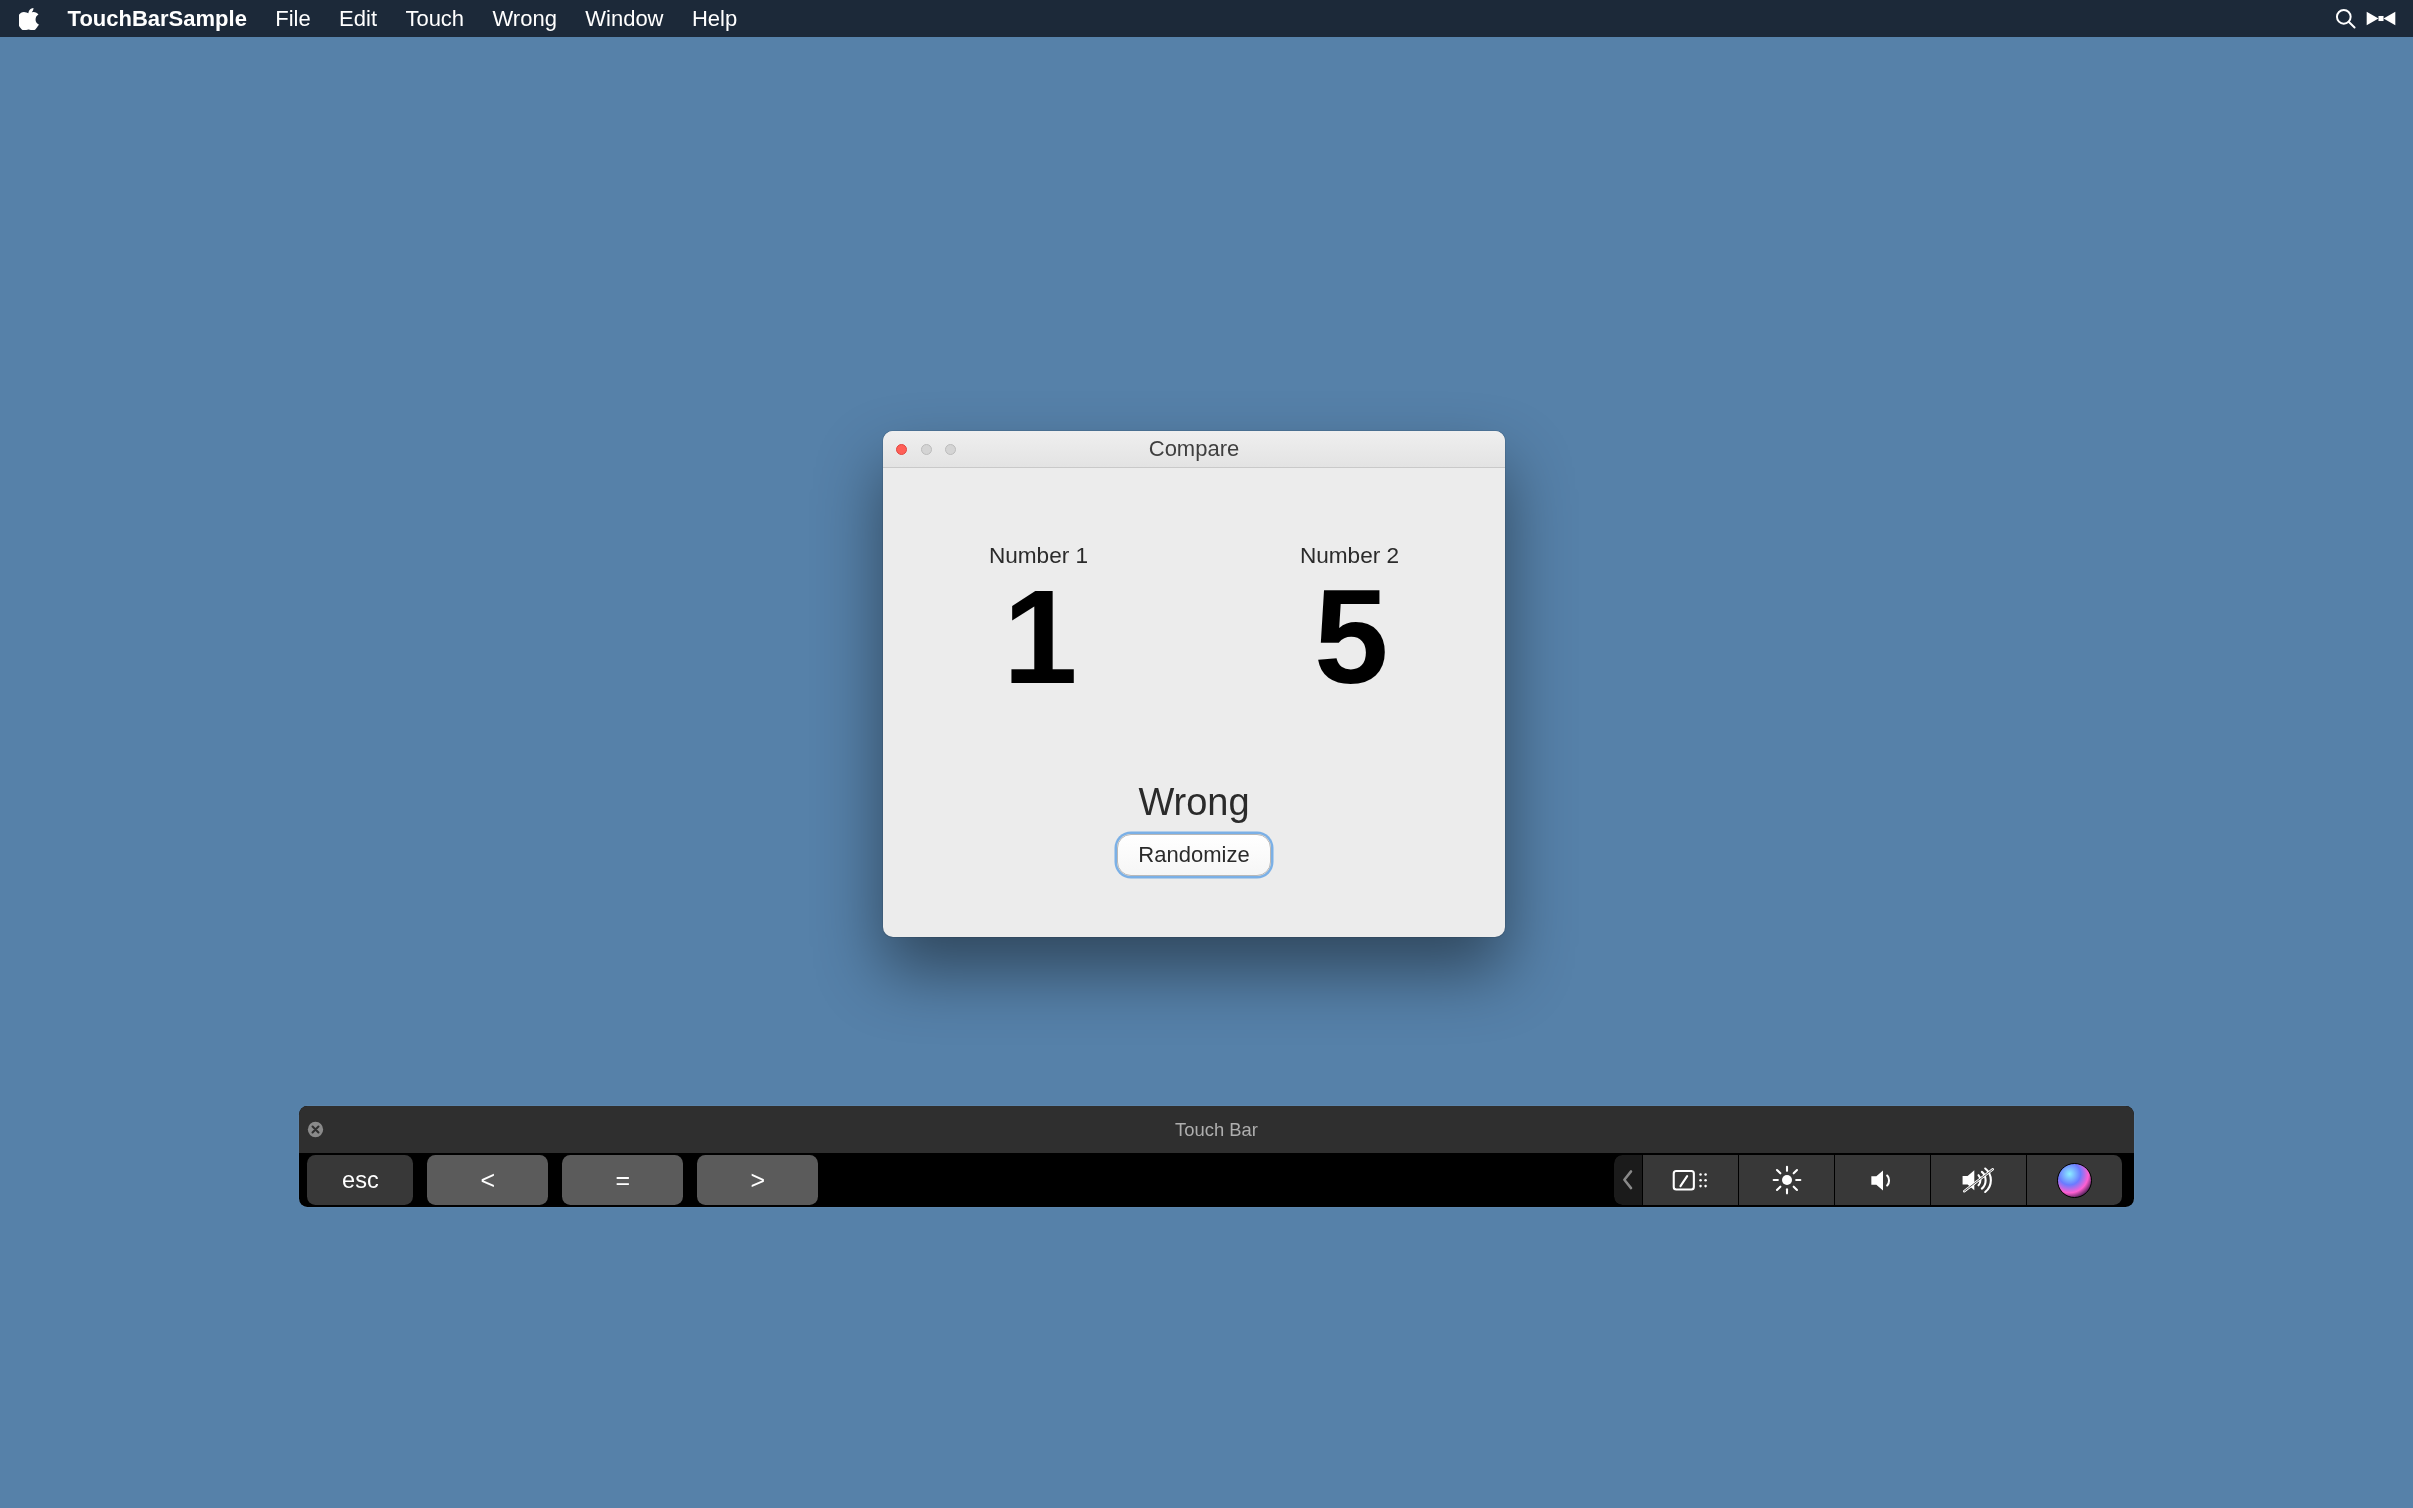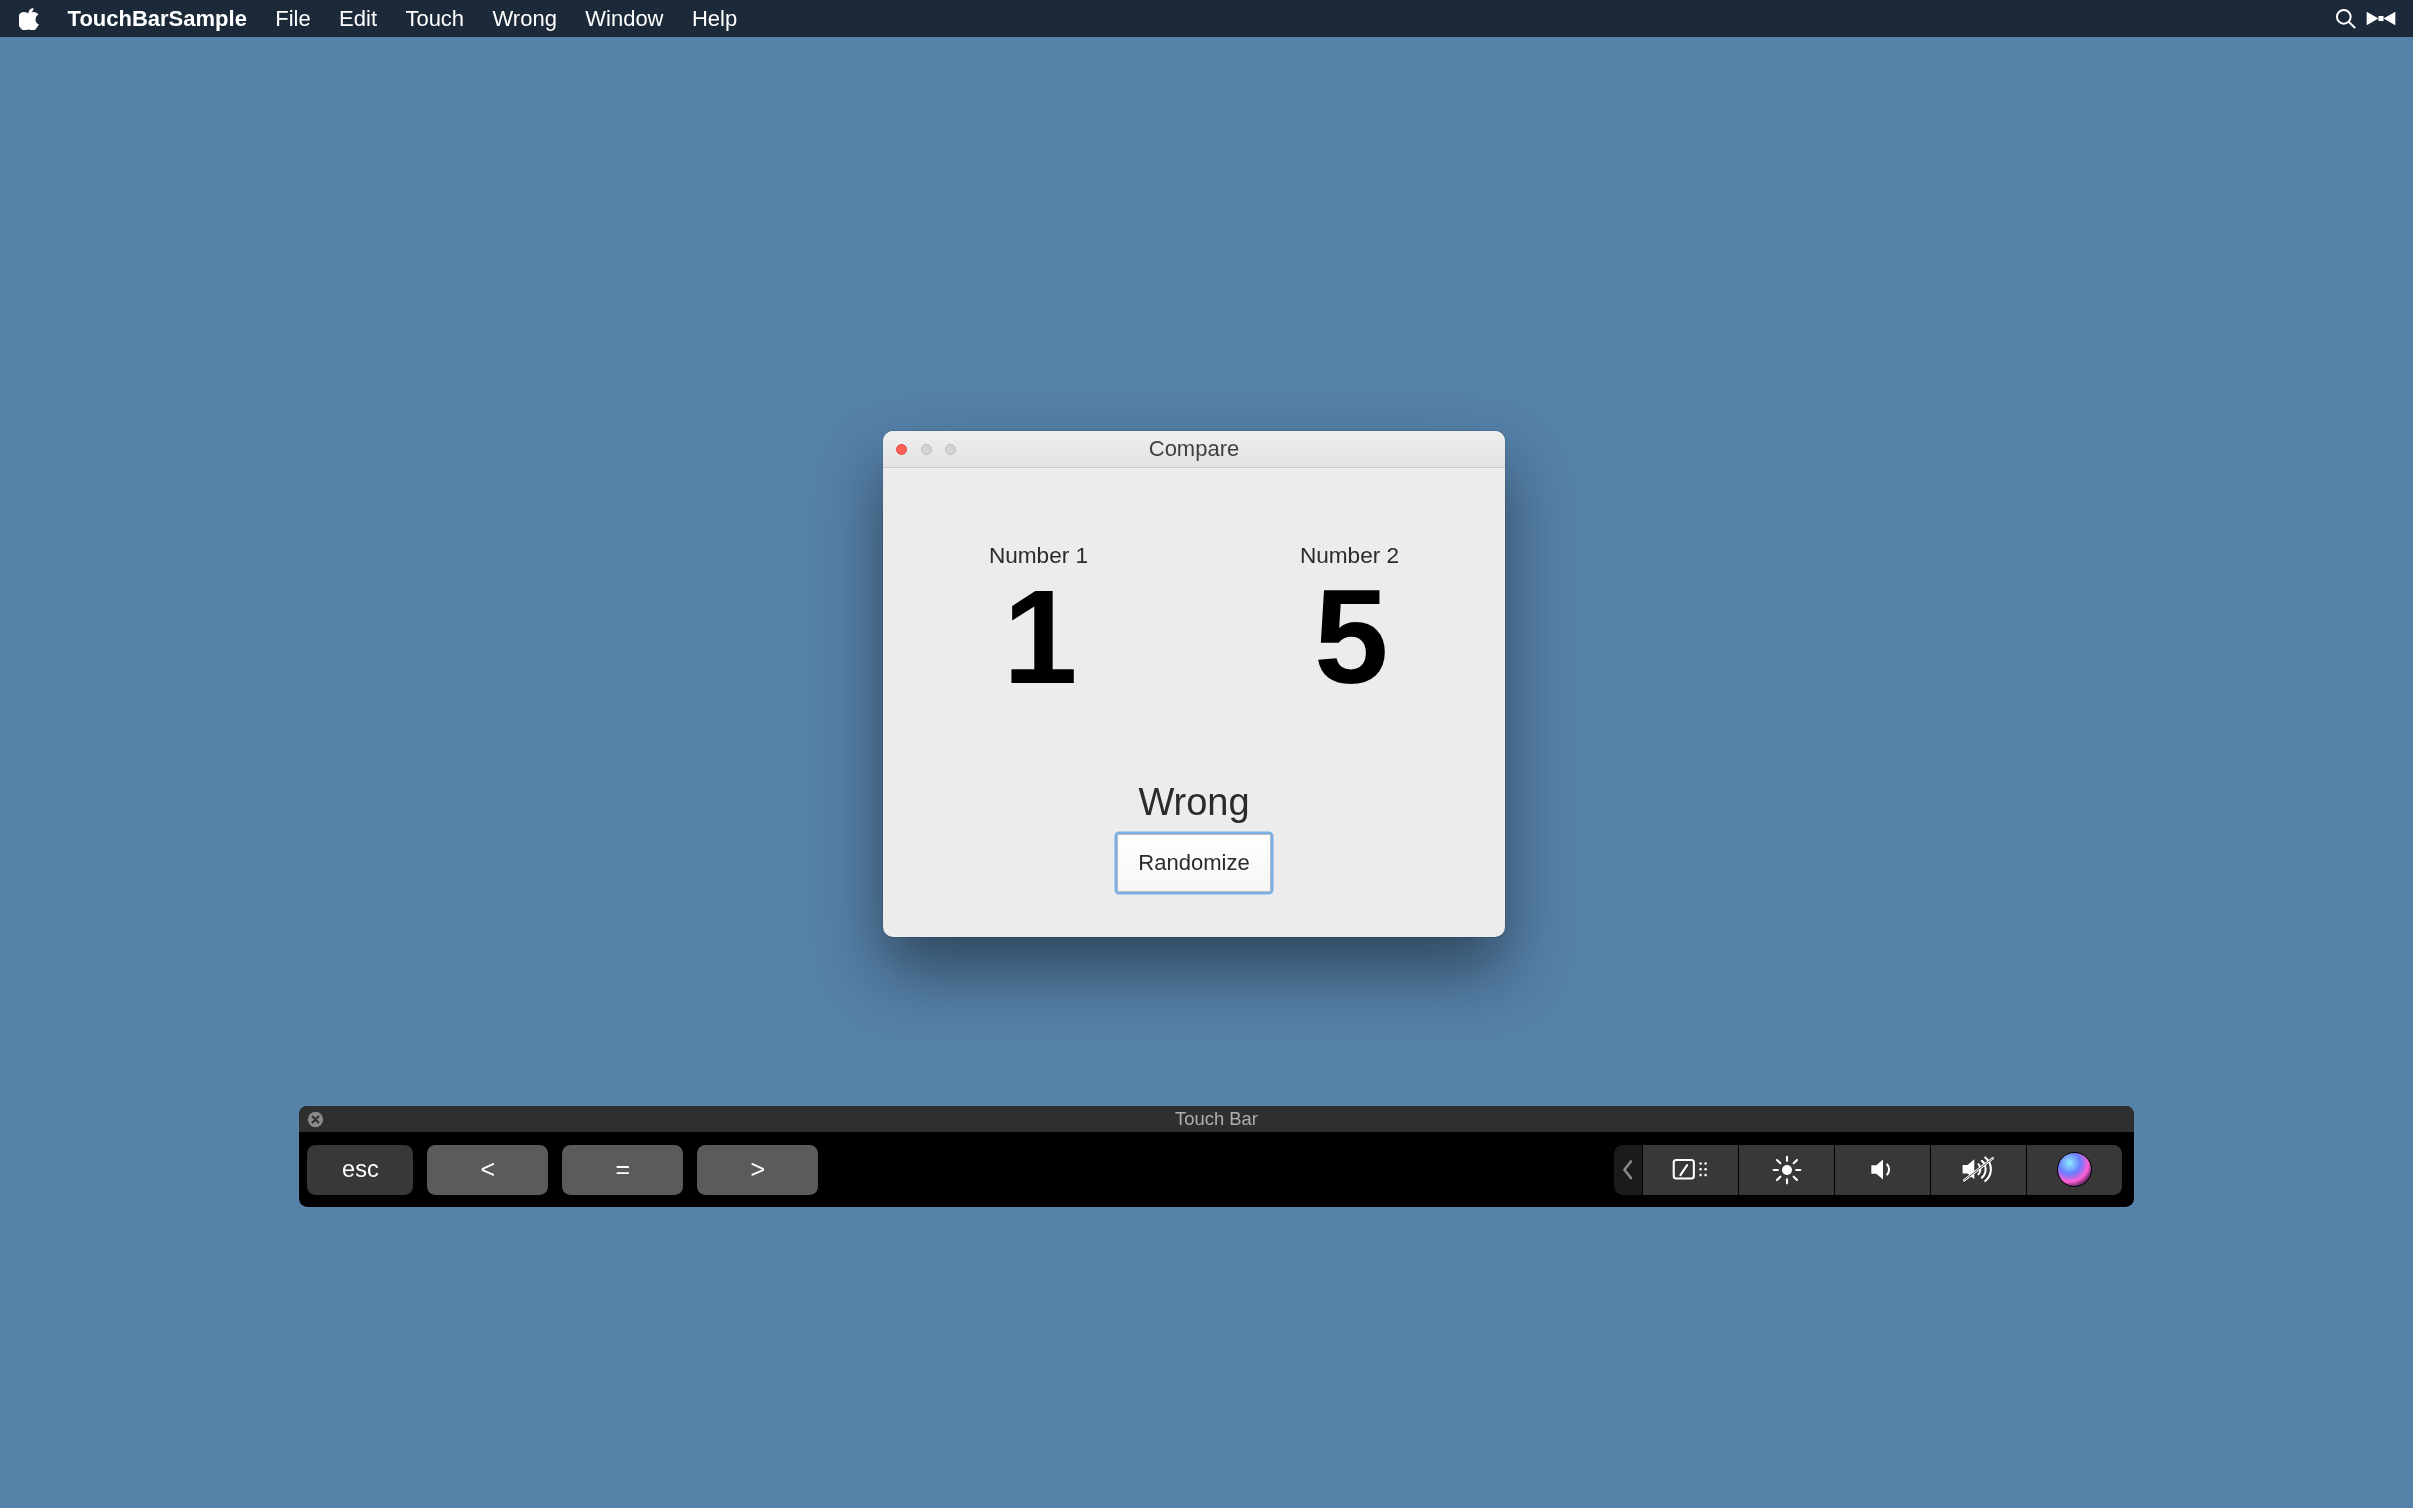--- a/index.html
+++ b/index.html
@@ -122,42 +122,42 @@
     margin-top: 77px;
     font-size: 38px;
     color: #2b2b2b;
   }
   .randomize {
     margin-top: 10px;
     font-size: 22px;
     color: #2b2b2b;
     background: linear-gradient(#ffffff,#f6f6f6);
     border: 0.8px solid #b8b8b8;
-    border-radius: 2px;
-    padding: 15px 20px;
+    border-radius: 14px;
+    padding: 7px 20px;
     box-shadow: 0 0 0 2.5px #7bb0e6, 0 0.8px 0.8px rgba(0,0,0,0.1);
     cursor: pointer;
   }
 
   
   .touchbar {
     position: absolute;
     left: 299px;
     top: 1106px;
     width: 1835px;
     height: 101px;
     background: #000;
     border-radius: 8.4px;
     display: flex;
     flex-direction: column;
     overflow: hidden;
     box-shadow: 0 0 0 0.8px rgba(255,255,255,0.05);
   }
   .tb-header {
-    height: 26px;
+    height: 47px;
     background: #2f2f2f;
     color: #aeaeae;
     font-size: 18.4px;
     display: flex;
     align-items: center;
     position: relative;
   }
   .tb-header .close {
     width: 20px; height: 20px;
     margin-left: 6.7px;

